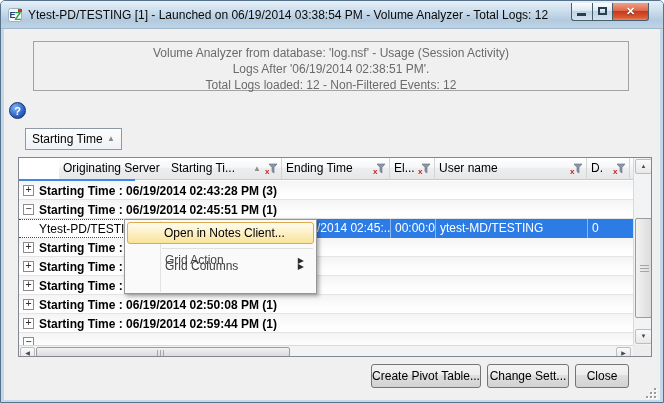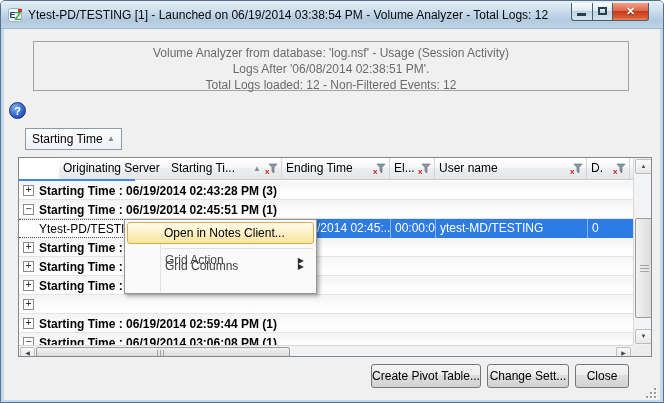--- a/index.html
+++ b/index.html
@@ -116,21 +116,21 @@
           <i class="glyph-max"></i>
         </div>
       <div class="wbtn close">✕</div>
     </div>
   </div>
 
   <div class="content">
 
     <div class="summary-box">
       <div>Volume Analyzer from database: 'log.nsf' - Usage (Session Activity)</div>
-      <div>Logs After '06/08/2014 02:38:51 PM'.</div>
+      <div>Logs After '06/19/2014 02:38:51 PM'.</div>
       <div>Total Logs loaded: 12 - Non-Filtered Events: 12</div>
     </div>
 
     <div class="help-icon">?</div>
 
     <div class="chip">
       <span>Starting Time</span>
       <span class="sortmark">▲</span>
     </div>
 
@@ -206,28 +206,28 @@
         <div class="row grow" style="top:76px;">
           <span class="exp">+</span>
           <span class="glabel">Starting Time :</span>
         </div>
         <div class="row grow" style="top:95px;">
           <span class="exp">+</span>
           <span class="glabel">Starting Time :</span>
         </div>
         <div class="row grow" style="top:114px;">
           <span class="exp">+</span>
+          <span class="glabel">Starting Time : 06/19/2014 02:50:08 PM (1)</span>
         </div>
         <div class="row grow" style="top:133px;">
           <span class="exp">+</span>
           <span class="glabel">Starting Time : 06/19/2014 02:59:44 PM (1)</span>
         </div>
         <div class="row grow" style="top:152px;">
           <span class="exp">−</span>
-          <span class="glabel">Starting Time : 06/19/2014 03:06:08 PM (1)</span>
         </div>
       </div>
 
       <div class="vscroll">
         <div class="sbtn" style="top:1px;">▲</div>
         <div class="vthumb">
             <i class="grip-v"></i>
           </div>
         <div class="sbtn" style="top:171px;">▼</div>
       </div>

